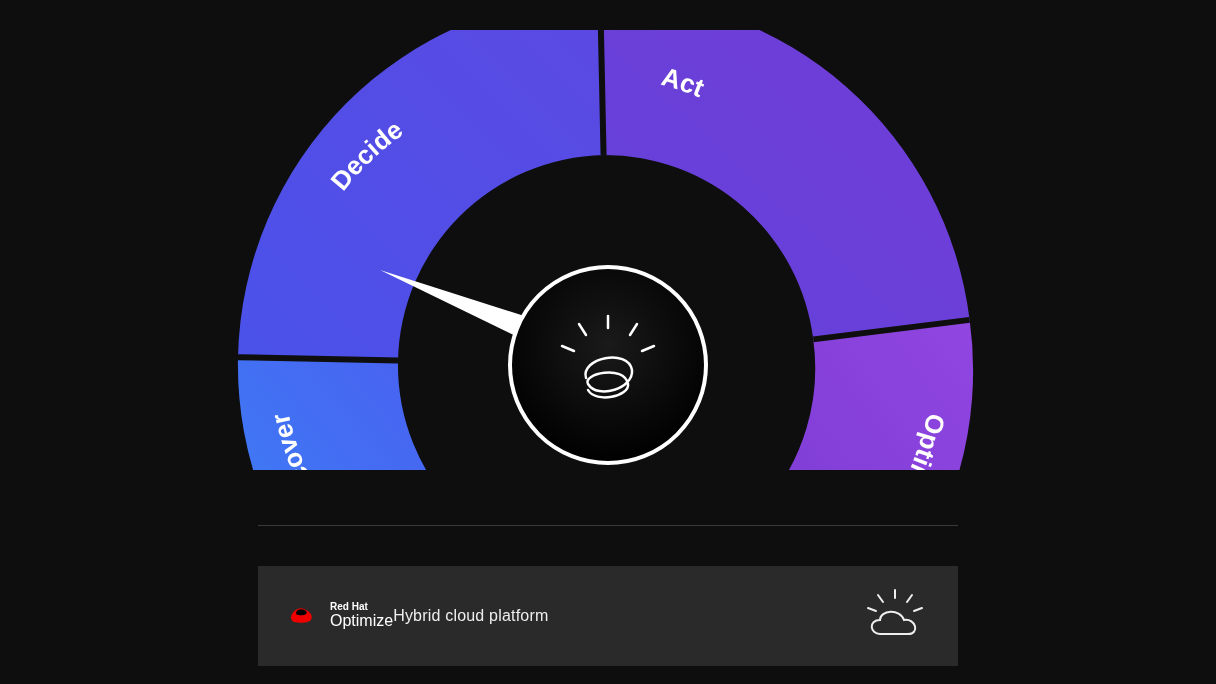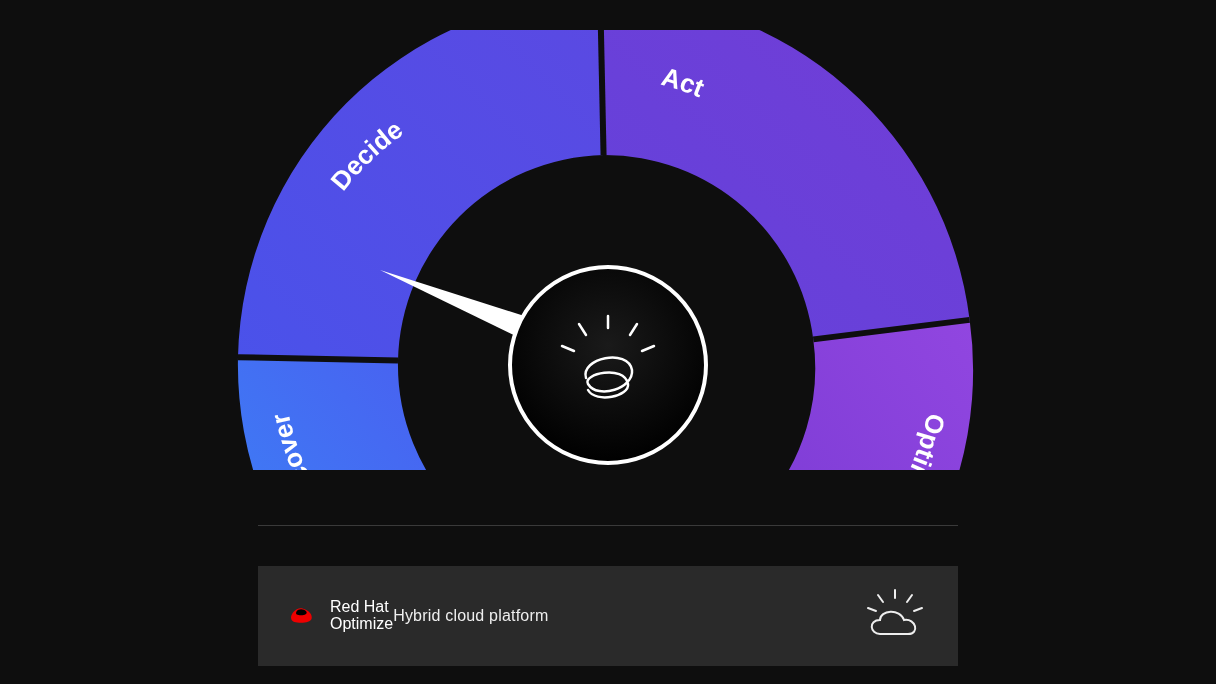--- a/index.html
+++ b/index.html
@@ -61,21 +61,21 @@
     width: 30px;
     height: 30px;
     flex: 0 0 auto;
   }
   .rh-text {
     display: flex;
     flex-direction: column;
     color: #ffffff;
     line-height: 1.05;
   }
-  .rh-text .rh1 { font-size: 16px; font-weight: 400; }
+  .rh-text .rh1 { font-size: 10px; font-weight: 700; }
   .rh-text .rh2 { font-size: 16px; font-weight: 400; }
 
   .footer-center {
     flex: 1;
     text-align: left;
     color: #eeeeee;
     font-size: 16px;
     font-weight: 400;
     letter-spacing: .2px;
   }

